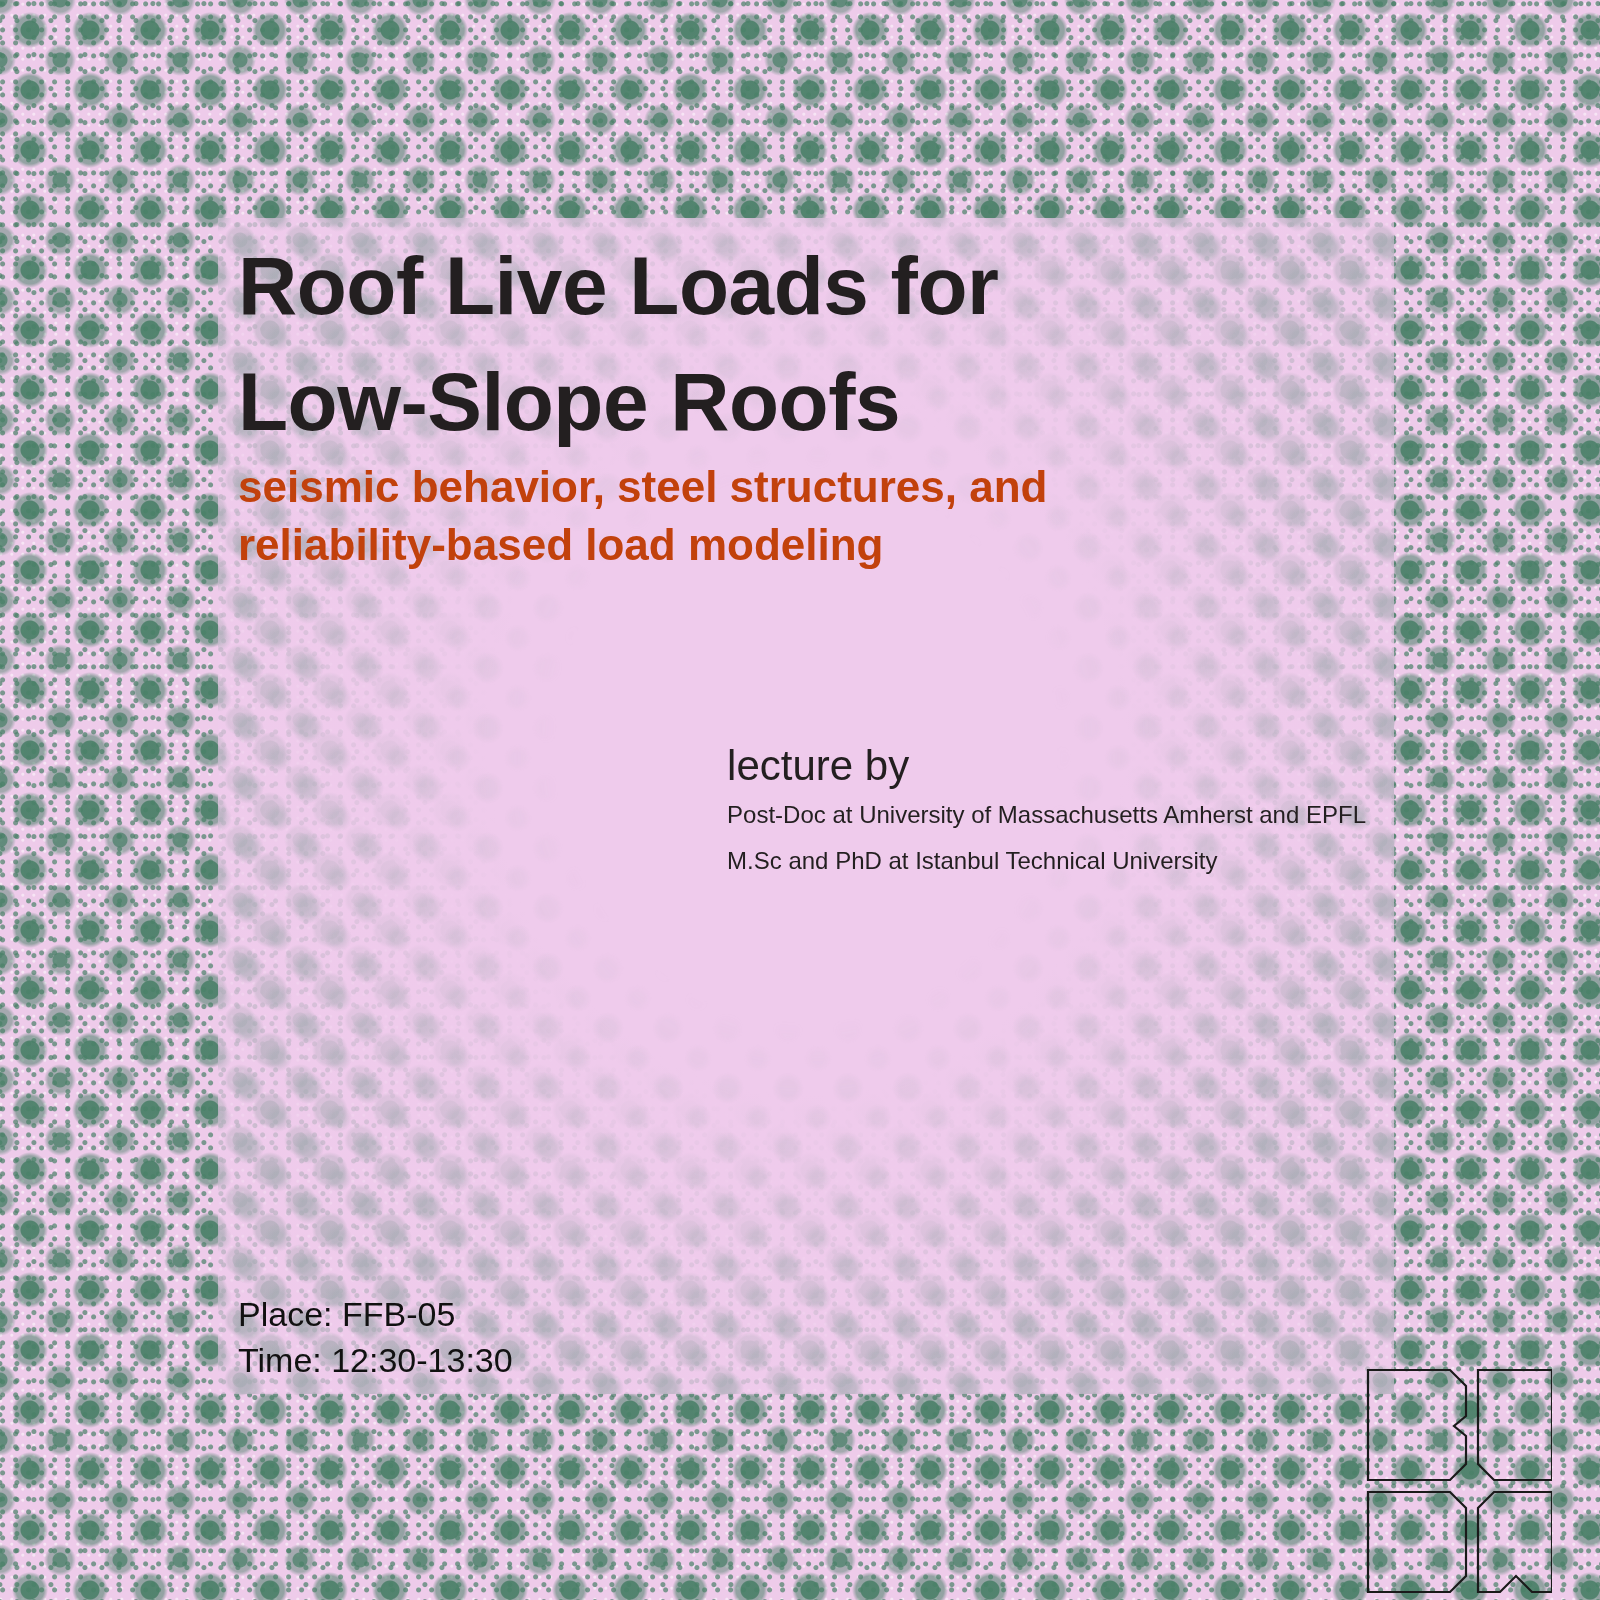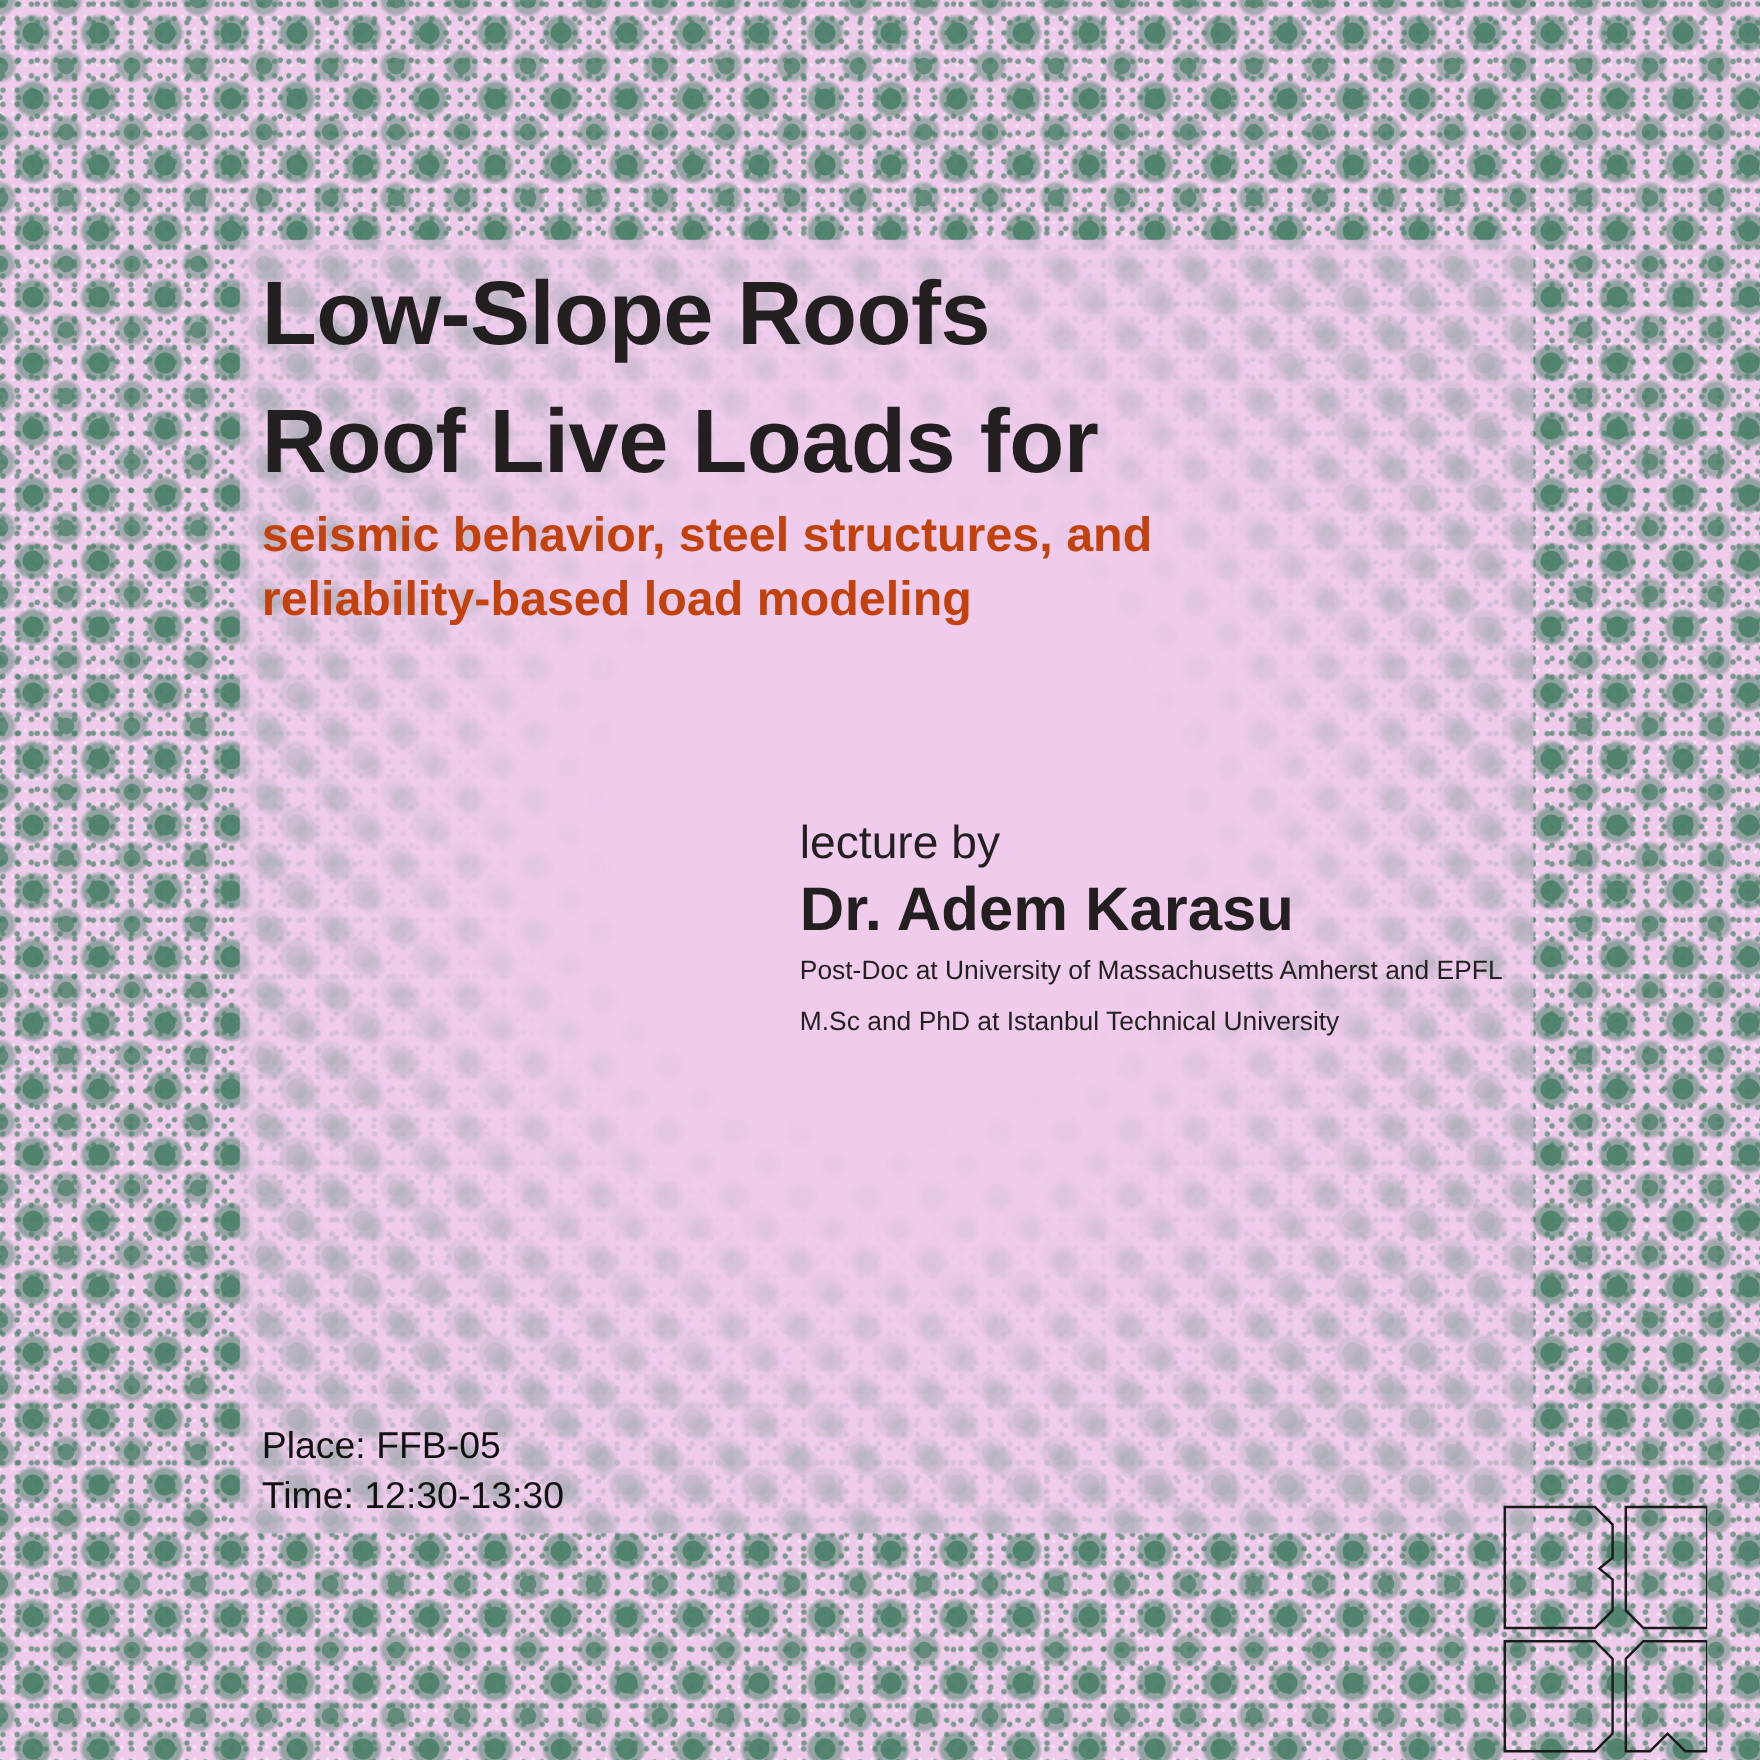--- a/index.html
+++ b/index.html
@@ -60,32 +60,31 @@
     .details div { display: block; }
     .logo { position: absolute; left: 1366px; top: 1368px; width: 186px; height: 226px; }
   </style>
 </head>
 <body>
 
 <div class="bg-pattern"></div>
 <div class="panel"></div>
 
 <h1 class="title">
+  <span>Roof Live Loads for</span>
   <span>Low-Slope Roofs</span>
-  <span>Roof Live Loads for</span>
 </h1>
 
 <h2 class="subtitle">
   <span>seismic behavior, steel structures, and</span>
   <span>reliability-based load modeling</span>
 </h2>
 
 <div class="speaker">
   <div class="lecture-by">lecture by</div>
-  <div class="speaker-name">Dr. Adem Karasu</div>
   <div class="affil">Post-Doc at University of Massachusetts Amherst and EPFL</div>
   <div class="affil">M.Sc and PhD at Istanbul Technical University</div>
 </div>
 
 <div class="details">
   <div>Place: FFB-05</div>
   <div>Time: 12:30-13:30</div>
 </div>
 
 <svg class="logo" viewBox="0 0 186 226" fill="none" stroke="#1a1a1a" stroke-width="2.2">

